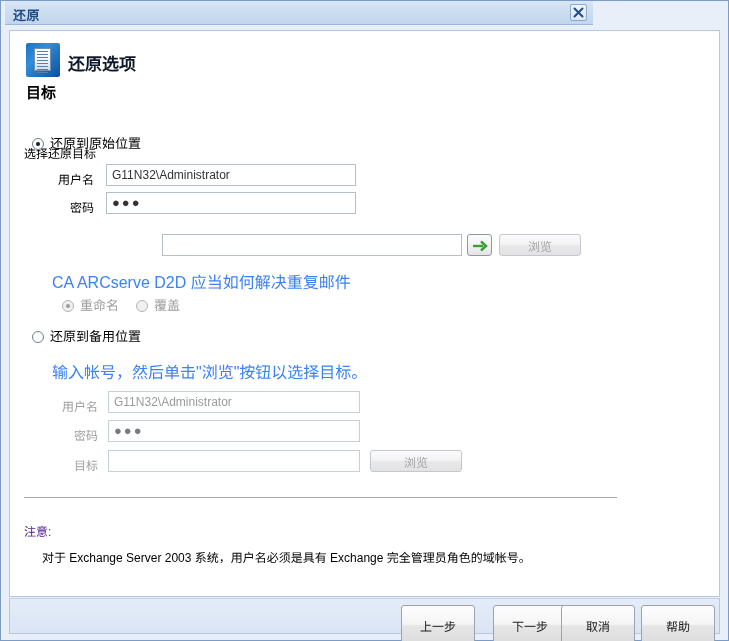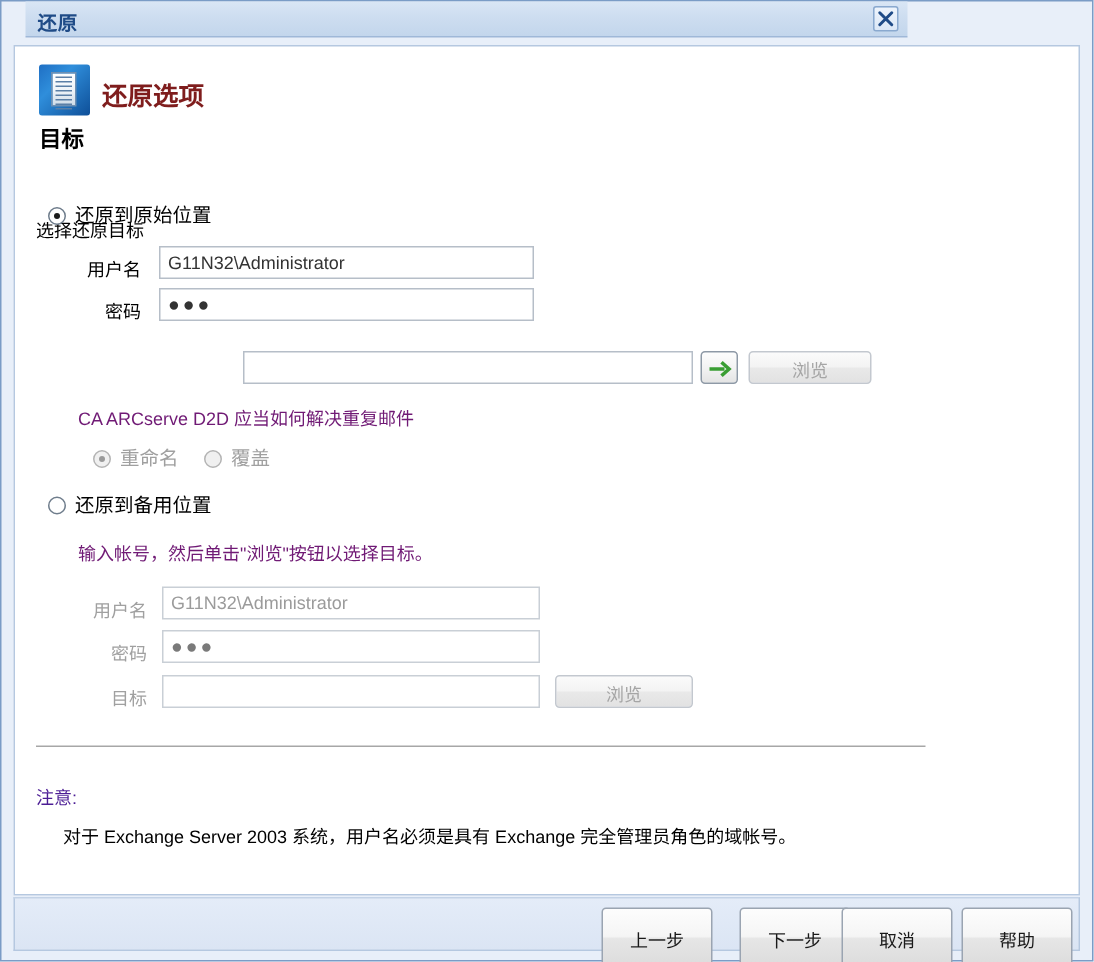--- a/index.html
+++ b/index.html
@@ -23,21 +23,21 @@
     left: 0; top: 0;
     width: 729px;
     height: 641px;
     box-sizing: border-box;
     background: #e8eff9;
     border: 1px solid #7a9cc6;
   }
 
   .titlebar {
     position: absolute;
-    left: 16px; top: 0;
+    left: 4px; top: 0;
     width: 588px;
     height: 24px;
     box-sizing: border-box;
     background: linear-gradient(to bottom, #d9e6f5 0%, #cdddf0 45%, #c3d6ec 100%);
     border-bottom: 1px solid #9fb8d8;
   }
   .titlebar-text {
     position: absolute;
     left: 8px; top: 4px;
     font-size: 13px;
@@ -97,21 +97,21 @@
     height: 1px;
     background: #5b7fa6;
     margin: 2px 2px 0 2px;
   }
   .hdr-title {
     position: absolute;
     left: 42px;
     top: 7px;
     font-size: 17px;
     font-weight: bold;
-    color: #7f1d1d;
+    color: #0f172a;
     white-space: nowrap;
   }
 
   .section-title {
     position: absolute;
     left: 16px;
     top: 50px;
     font-size: 15px;
     font-weight: bold;
     color: #000;
@@ -211,22 +211,22 @@
     background: linear-gradient(to bottom, #fbfbfb 0%, #f3f3f3 48%, #e9e9e9 52%, #e2e2e2 100%);
     cursor: default;
   }
   .btn.go {
     background: linear-gradient(to bottom, #fdfdfd 0%, #f3f3f3 50%, #e4e4e4 100%);
     border-color: #8e99a6;
   }
 
   .hint {
     position: absolute;
-    font-size: 12px;
-    color: #701a75;
+    font-size: 16px;
+    color: #3b82f6;
   }
 
   .divider {
     position: absolute;
     left: 14px;
     top: 466px;
     width: 593px;
     height: 0;
     border-top: 1px solid #a7a7a7;
     border-bottom: 1px solid #ffffff;

